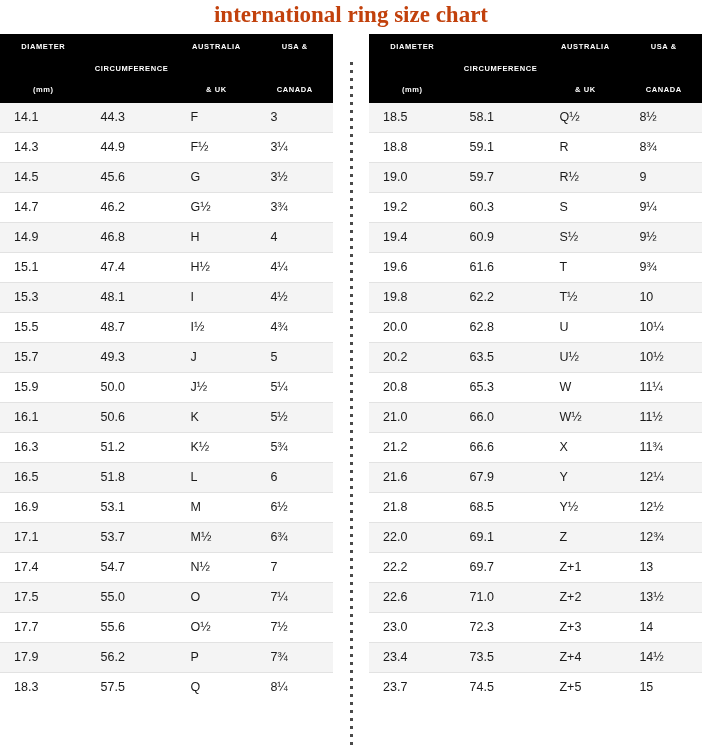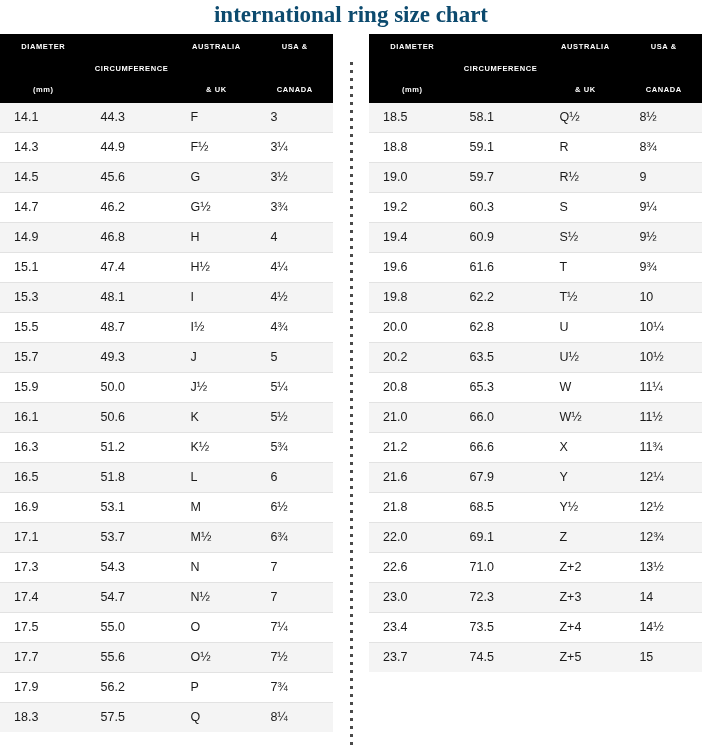--- a/index.html
+++ b/index.html
@@ -20,21 +20,21 @@
     position: relative;
     box-sizing: border-box;
   }
   .title {
     text-align: center;
     font-family: "Liberation Serif", serif;
     font-weight: bold;
     font-size: 23px;
     letter-spacing: 0px;
     margin: 2px 0 6px 0;
-    color: #0c4a6e;
+    color: #c2410c;
   }
   .tables {
     display: flex;
     flex-direction: row;
     align-items: flex-start;
     justify-content: space-between;
     padding: 0 0px;
     box-sizing: border-box;
   }
   .tbl-wrap {
@@ -229,26 +229,20 @@
               <td>M</td>
               <td>6½</td>
             </tr>
             <tr>
               <td>17.1</td>
               <td>53.7</td>
               <td>M½</td>
               <td>6¾</td>
             </tr>
             <tr>
-              <td>17.3</td>
-              <td>54.3</td>
-              <td>N</td>
-              <td>7</td>
-            </tr>
-            <tr>
               <td>17.4</td>
               <td>54.7</td>
               <td>N½</td>
               <td>7</td>
             </tr>
             <tr>
               <td>17.5</td>
               <td>55.0</td>
               <td>O</td>
               <td>7¼</td>
@@ -391,20 +385,26 @@
               <td>Y½</td>
               <td>12½</td>
             </tr>
             <tr>
               <td>22.0</td>
               <td>69.1</td>
               <td>Z</td>
               <td>12¾</td>
             </tr>
             <tr>
+              <td>22.2</td>
+              <td>69.7</td>
+              <td>Z+1</td>
+              <td>13</td>
+            </tr>
+            <tr>
               <td>22.6</td>
               <td>71.0</td>
               <td>Z+2</td>
               <td>13½</td>
             </tr>
             <tr>
               <td>23.0</td>
               <td>72.3</td>
               <td>Z+3</td>
               <td>14</td>

